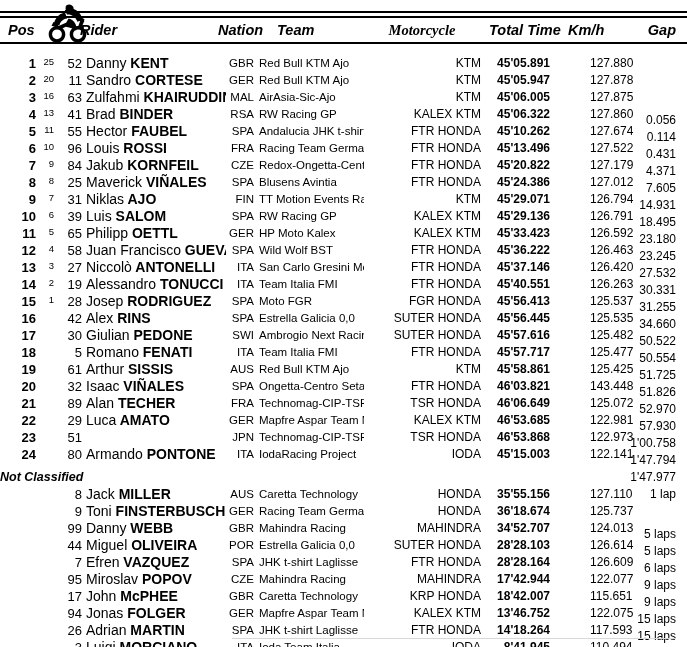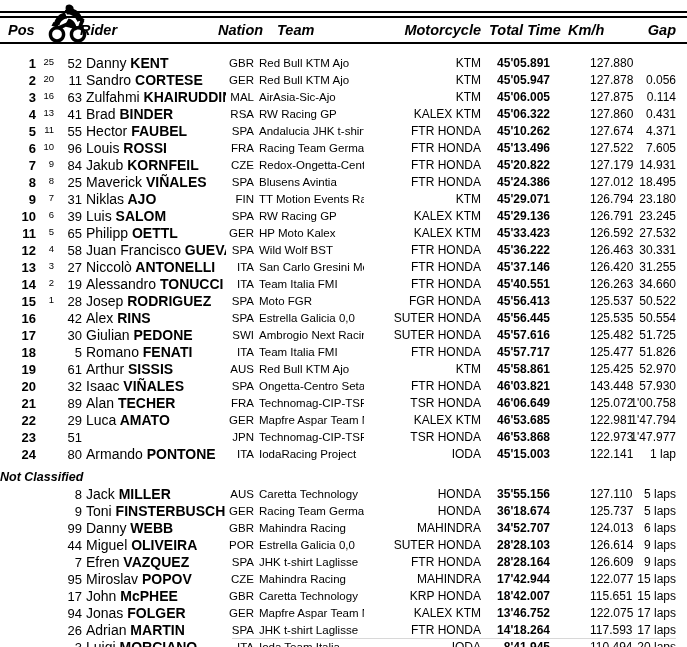--- a/index.html
+++ b/index.html
@@ -50,21 +50,21 @@
     font-weight: bold;
     font-size: 14.5px;
     line-height: 24px;
   }
   .header-row .cell { position: absolute; top: 0; white-space: nowrap; }
 
   .h-pos   { left: 8px; }
   .h-rider { left: 80px; }
   .h-nation{ left: 218px; }
   .h-team  { left: 277px; }
-  .h-moto  { left: 363px; width: 118px; text-align: right; }
+  .h-moto  { left: 363px; width: 118px; text-align: center; font-family: Liberation Serif, serif; }
   .h-time  { left: 489px; }
   .h-kmh   { left: 568px; }
   .h-gap   { left: 597px; width: 79px; text-align: right; }
 
   
   .moto-icon {
     position: absolute;
     left: 45px;
     top: 2px;
     width: 46px;
@@ -97,21 +97,21 @@
   
   .c-pos    { left: 0px;   width: 36px;  text-align: right; font-weight: bold; font-size: 13px; }
   .c-points { left: 38px;  width: 16px;  text-align: right; font-size: 9.5px; line-height: 13px !important; }
   .c-num    { left: 58px;  width: 24px;  text-align: right; font-size: 13px; }
   .c-name   { left: 86px;  width: 140px; text-align: left;  font-weight: bold; font-size: 14px; }
   .c-nation { left: 214px; width: 40px;  text-align: right; font-size: 11.5px; }
   .c-team   { left: 259px; width: 105px; text-align: left;  font-size: 11.5px; }
   .c-moto   { left: 363px; width: 118px; text-align: right; font-size: 12px; }
   .c-time   { left: 485px; width: 65px;  text-align: right; font-weight: bold; font-size: 12px; }
   .c-kmh    { left: 558px; width: 50px;  text-align: left; font-size: 12px; margin-left: 32px; }
-  .c-gap    { left: 610px; width: 66px;  text-align: right; font-size: 12px; }
+  .c-gap    { left: 610px; width: 66px;  text-align: right; font-size: 12px; margin-top: 40px; }
 
   .rider-name-first { font-weight: normal; }
 
   
   .section-label {
     position: relative;
     height: 17px;
     width: 687px;
   }
   .section-label .cell {

